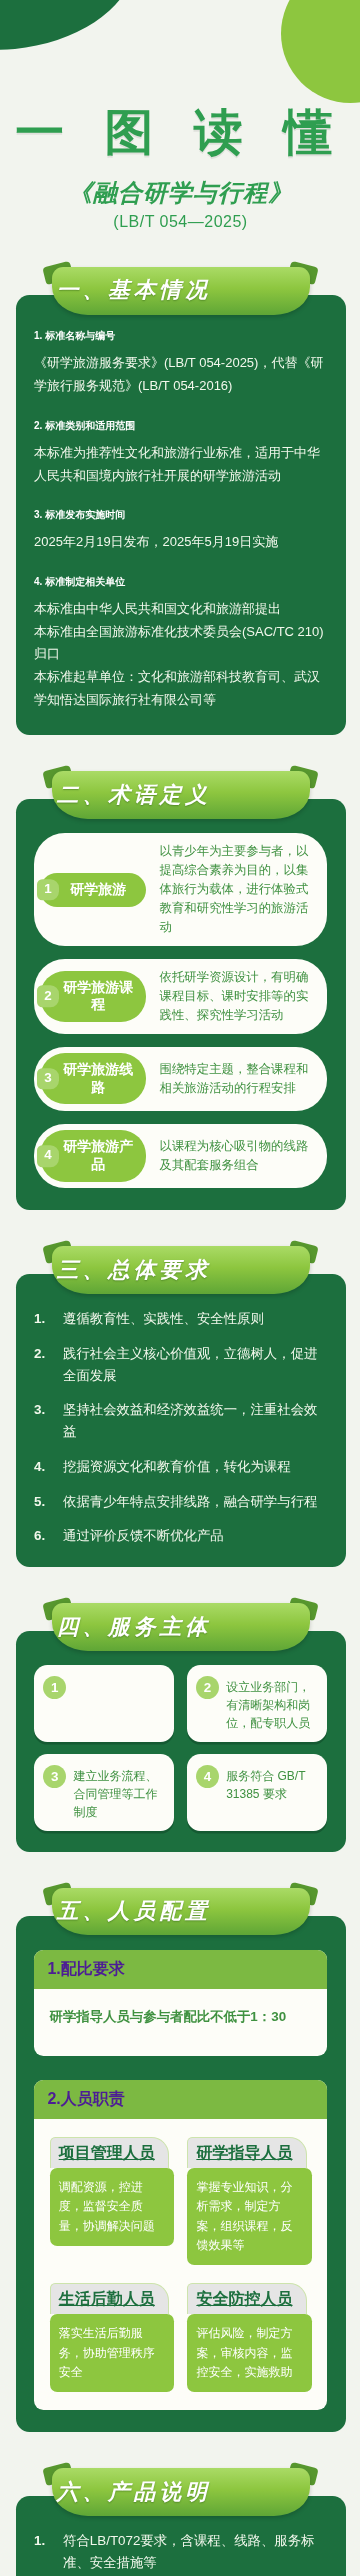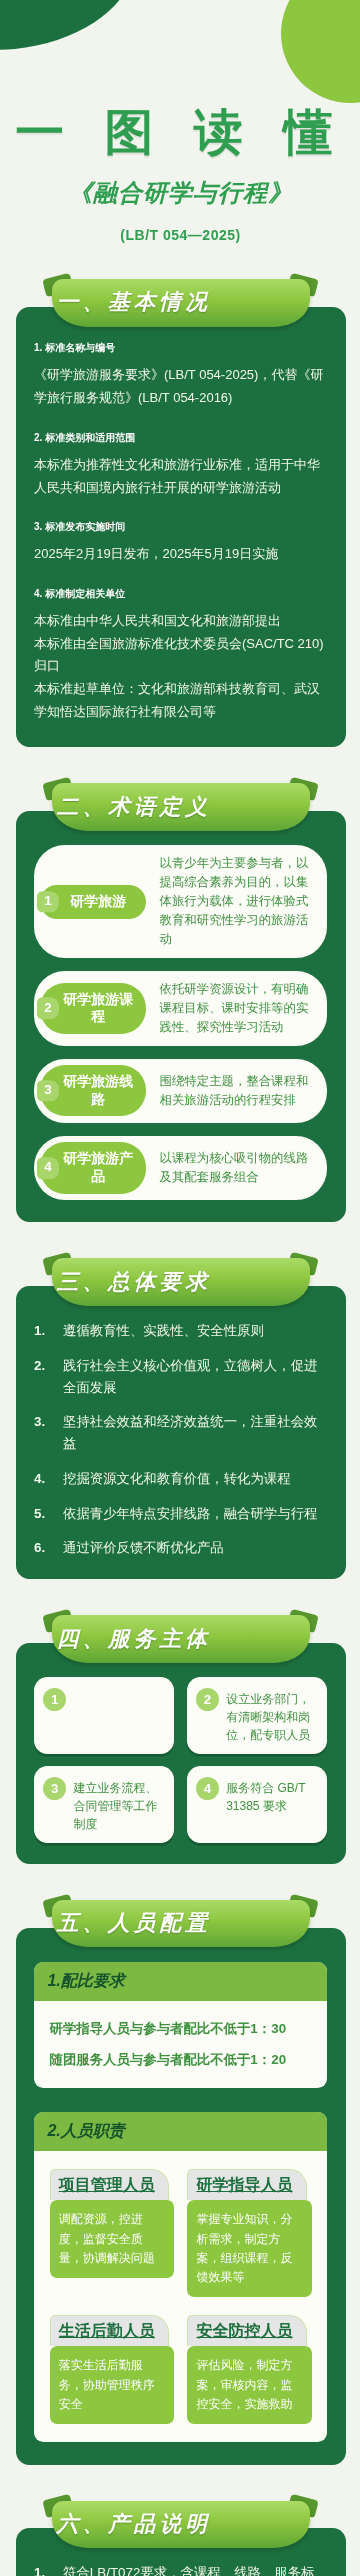--- a/index.html
+++ b/index.html
@@ -14,21 +14,21 @@
     position:relative;overflow:hidden;
   }
   
   .deco{position:absolute;z-index:0;}
   .deco-tl{width:222px;height:129px;border-radius:50%;background:var(--dark);top:-82px;left:-88px;transform:rotate(-12deg);}
   .deco-tr{width:139px;height:139px;border-radius:50%;background:var(--bright);top:-36px;right:-59px;}
   
   .hero{position:relative;z-index:2;text-align:center;padding-top:100px;}
   .hero-title{font-size:49px;font-weight:bold;color:var(--mid);letter-spacing:13.4px;text-shadow:0 1.5px 0 rgba(0,0,0,.08);}
   .hero-sub{font-size:24px;font-weight:bold;color:var(--mid);margin-top:11.3px;font-style:italic;letter-spacing:1px;}
-  .hero-code{font-size:14px;font-weight:bold;color:var(--mid);margin-top:18px;letter-spacing:0.5px;}
+  .hero-code{font-size:16px;font-weight:normal;color:var(--mid);margin-top:4px;letter-spacing:0.5px;}
   
   .banner{position:relative;z-index:3;width:258px;margin:36px auto -19.6px auto;text-align:left;}
   .banner-inner{
     display:block;padding:8.2px 5.2px 10.3px 5.2px;
     background:linear-gradient(180deg,#aadb66 0%,#8dc63f 45%,#5fa636 100%);
     border-radius:11.3px 11.3px 36px 36px / 11.3px 11.3px 28px 28px;
     box-shadow:0 2.1px 4.1px rgba(0,0,0,.18);
     font-size:21.6px;font-weight:bold;font-style:italic;color:#fff;letter-spacing:4.1px;
     text-shadow:0 1px 1.5px rgba(40,90,20,.45);
   }
@@ -64,21 +64,21 @@
   .nlist-item{display:flex;font-size:13.4px;line-height:1.6;margin-bottom:13.4px;color:#f2f8ec;}
   .nlist-no{min-width:29px;font-weight:bold;}
   .nlist-text{flex:1;}
   
   .pill-grid{display:grid;grid-template-columns:1fr 1fr;gap:12.4px;}
   .wpill{background:#fdfdf8;border-radius:13.4px;padding:10.3px 9.3px;display:flex;gap:7.2px;align-items:flex-start;box-shadow:0 2.6px 0 #155a32;}
   .wpill-no{min-width:23px;height:23px;border-radius:50%;background:var(--pale);color:#fff;font-weight:bold;font-size:13.4px;display:flex;align-items:center;justify-content:center;}
   .wpill-text{color:var(--txtgreen);font-size:12px;line-height:1.5;padding-top:2.1px;}
   
   .block{border-radius:9.3px;overflow:hidden;margin-bottom:24px;background:#fdfdf8;}
-  .block-head{background:var(--lite);padding:9.3px 13.4px;font-size:16px;font-weight:bold;color:#14532d;font-style:italic;}
+  .block-head{background:var(--lite);padding:9.3px 13.4px;font-size:16px;font-weight:bold;color:#4c1d95;}
   .block-body{padding:17.5px 15.5px;}
   .ratio-line{color:var(--txtgreen);font-size:13.4px;font-weight:bold;line-height:1.5;margin-bottom:11.3px;}
   .roles-grid{display:grid;grid-template-columns:1fr 1fr;gap:17.5px 13.4px;}
   .role-name{
     display:inline-block;border:1px solid #cde4ac;border-bottom:none;background:#e5e5e5;
     border-radius:5.2px 17.5px 0 0;padding:5.2px 13.4px 4.1px 8.2px;
     font-size:16px;font-weight:bold;color:var(--dark);text-decoration:underline;
   }
   .role-box{background:var(--bright);border-radius:7.2px;padding:10.3px 9.3px;color:#fff;font-size:12px;line-height:1.6;min-height:62px;}
 </style>
@@ -194,21 +194,20 @@
 </div>
 
 <div class="banner">
     <span class="banner-inner">五、人员配置</span>
   </div>
 <div class="panel">
   <div class="block">
     <div class="block-head">1.配比要求</div>
     <div class="block-body">
       <div class="ratio-line">研学指导人员与参与者配比不低于1：30</div>
-      <div class="ratio-line" style="margin-bottom:0;">随团服务人员与参与者配比不低于1：20</div>
     </div>
   </div>
   <div class="block" style="margin-bottom:2.1px;">
     <div class="block-head">2.人员职责</div>
     <div class="block-body">
       <div class="roles-grid">
         <div>
           <div class="role-name">项目管理人员</div>
           <div class="role-box">调配资源，控进度，监督安全质量，协调解决问题</div>
         </div>

